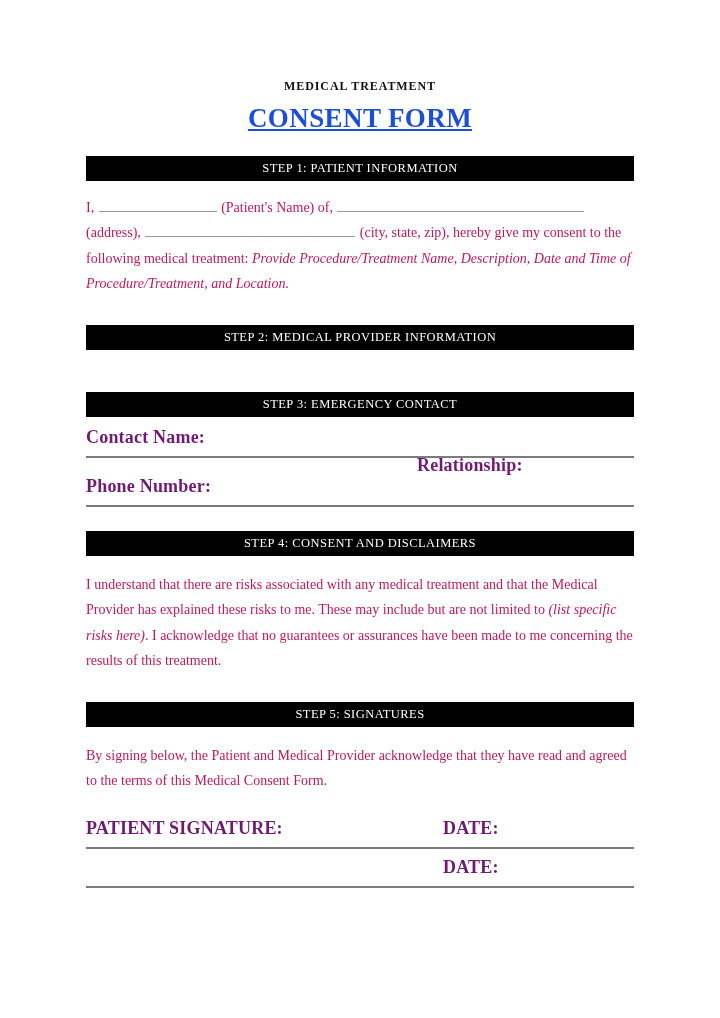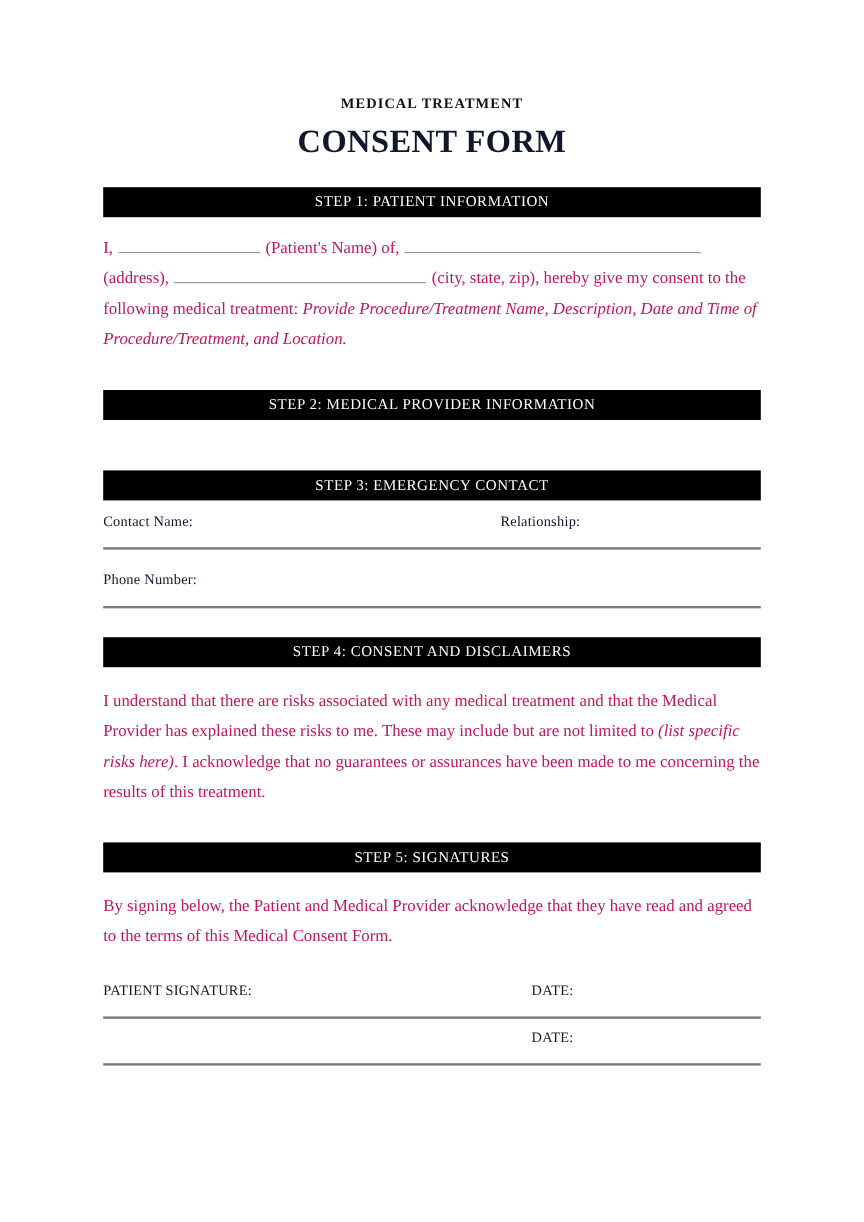--- a/index.html
+++ b/index.html
@@ -40,21 +40,22 @@
     letter-spacing: 0.9px;
     line-height: 1.1;
     color: #111;
   }
   .main-title {
     font-size: 27px;
     font-weight: bold;
     letter-spacing: 0.4px;
     line-height: 1.1;
     margin-top: 11px;
-    color: #0f172a;
+    color: #1d4ed8;
+    text-decoration: underline;
   }
 
   
   .section-bar {
     background: #000000;
     color: #ffffff;
     text-align: center;
     font-size: 12.5px;
     font-weight: normal;
     letter-spacing: 0.45px;
@@ -87,28 +88,29 @@
 
   
   .field-row {
     position: relative;
     height: 29px;
   }
   .field-label {
     position: absolute;
     left: 0;
     top: 0;
-    font-size: 12px;
-    font-weight: normal;
+    font-size: 18px;
+    font-weight: bold;
     letter-spacing: 0.2px;
-    color: #0f172a;
+    color: #701a75;
     white-space: nowrap;
   }
   .field-label.col2 {
     left: 331px;
+    margin-top: 28px;
   }
   .field-label.col2-sig {
     left: 357px;
   }
   .rule {
     width: 548px;
     height: 0;
     border-top: 2px solid #7b7b7b;
   }
   .sp-8  { height: 8px; }

